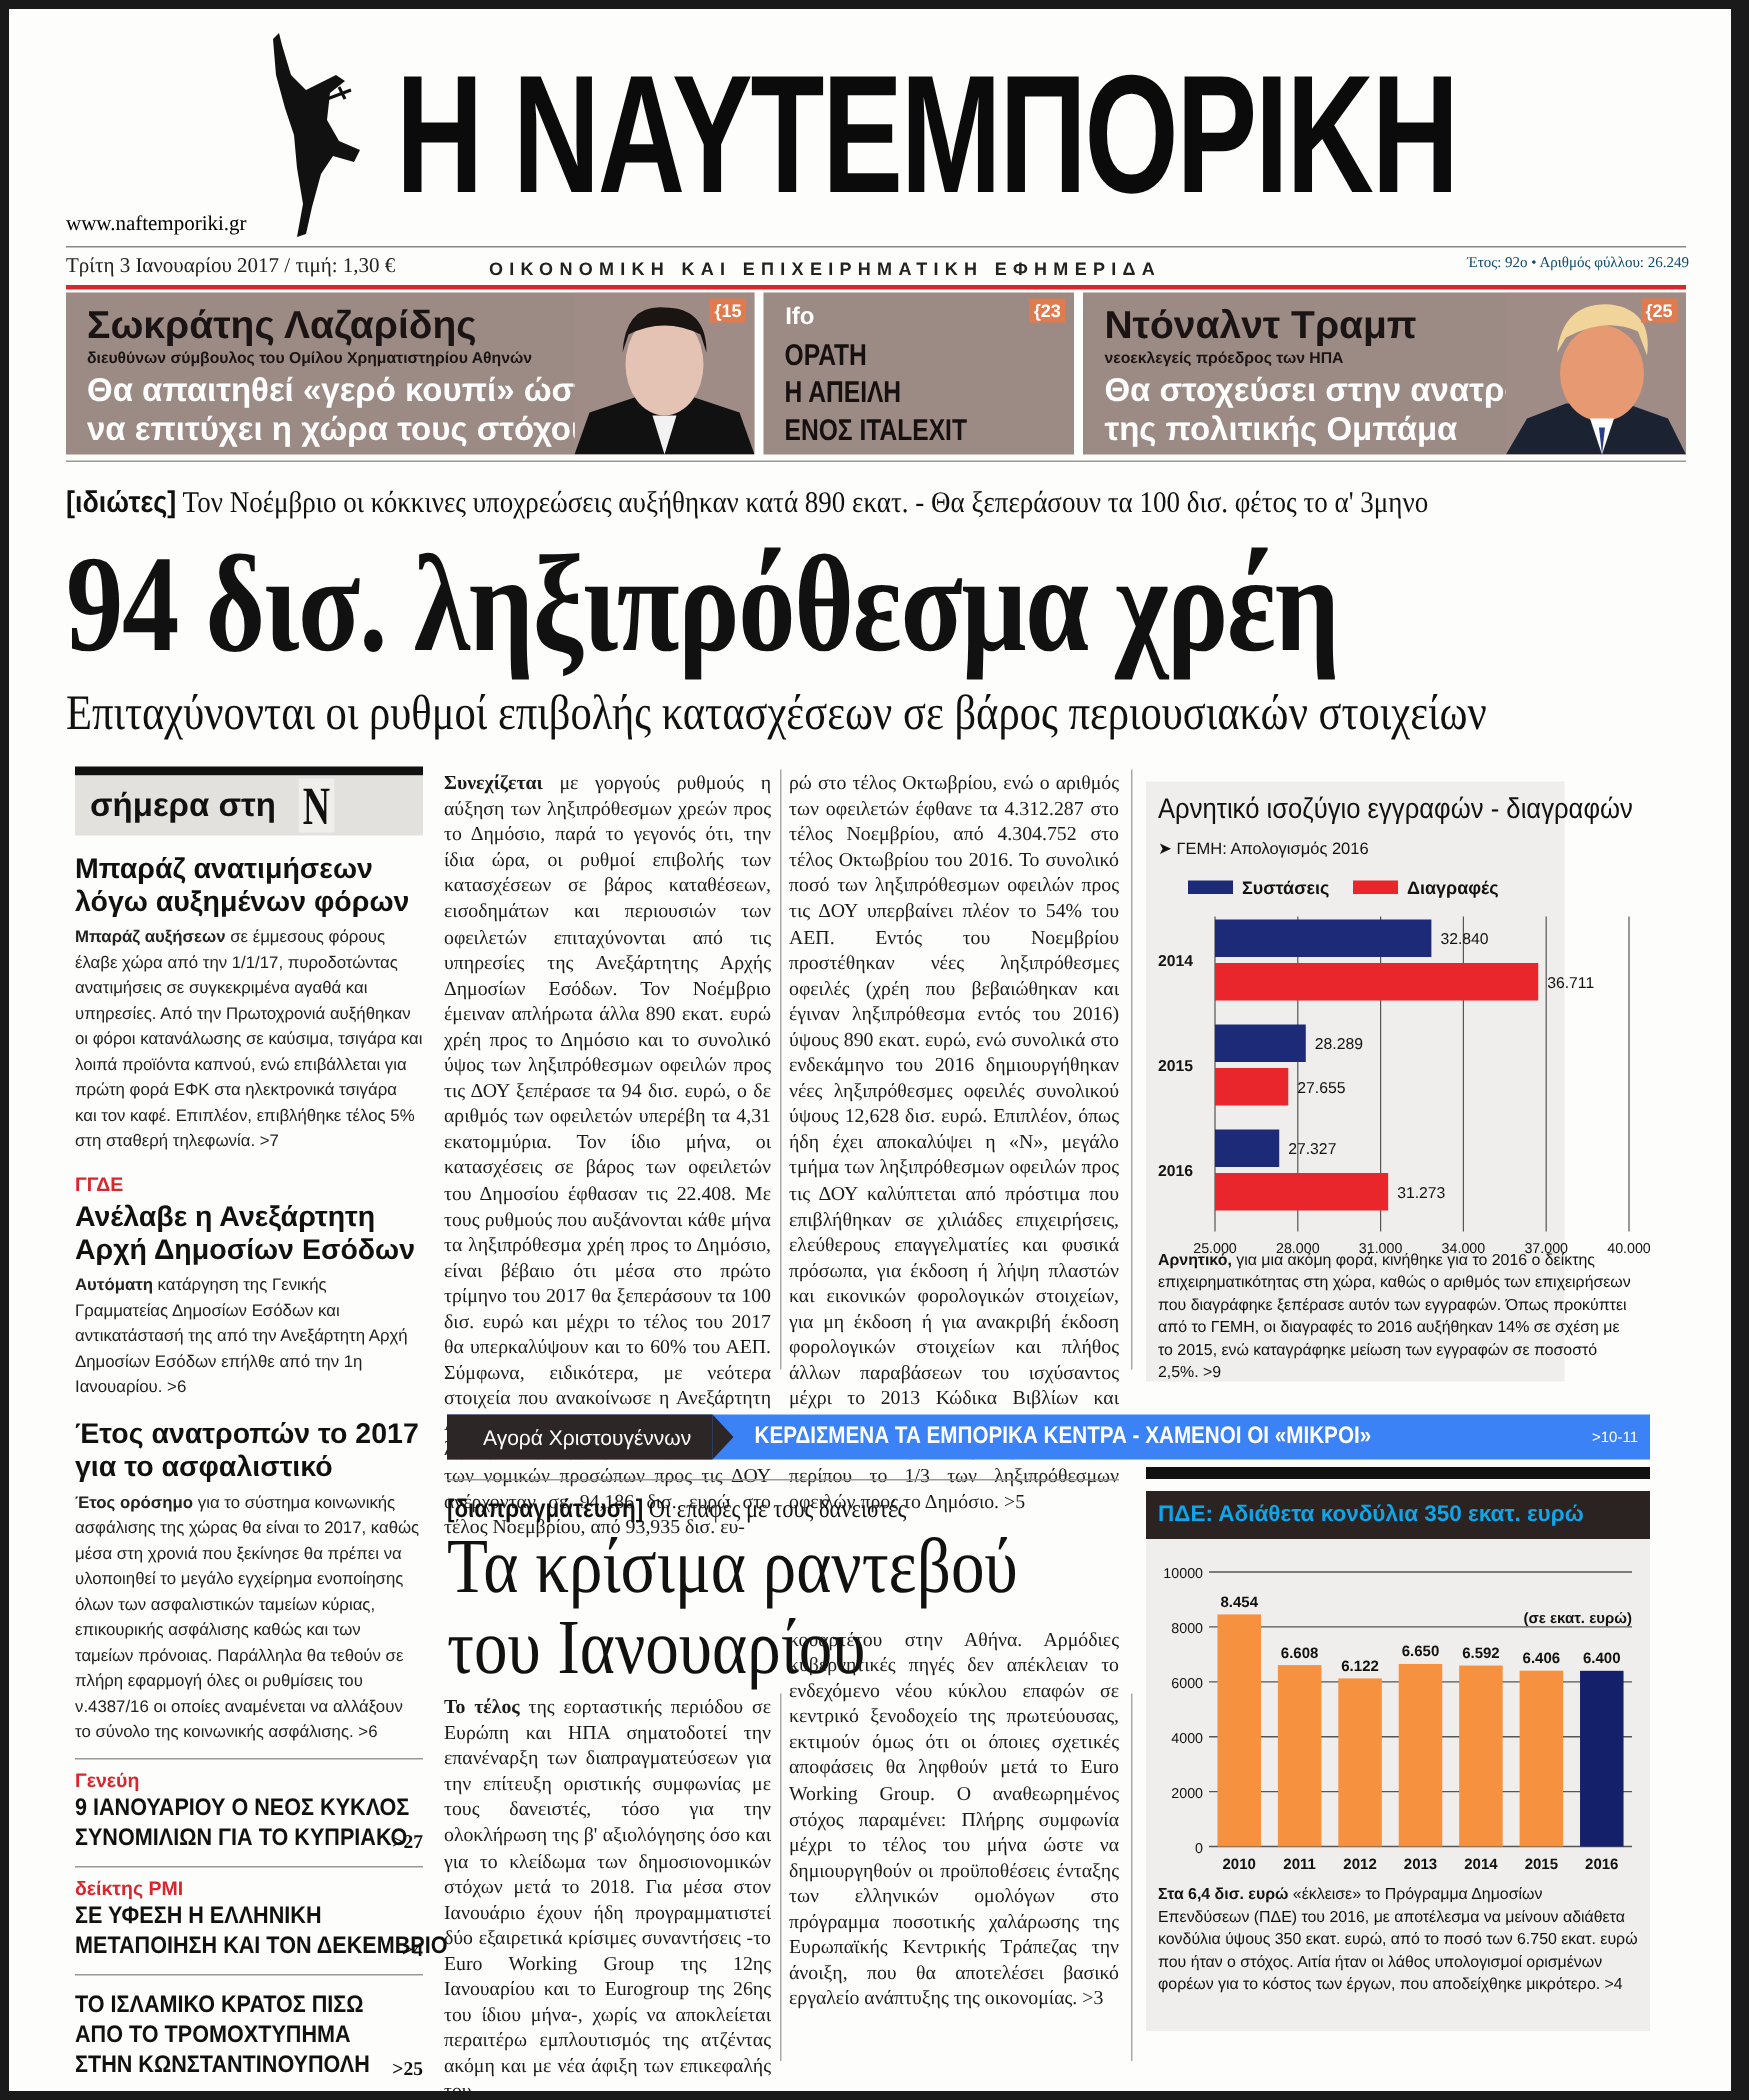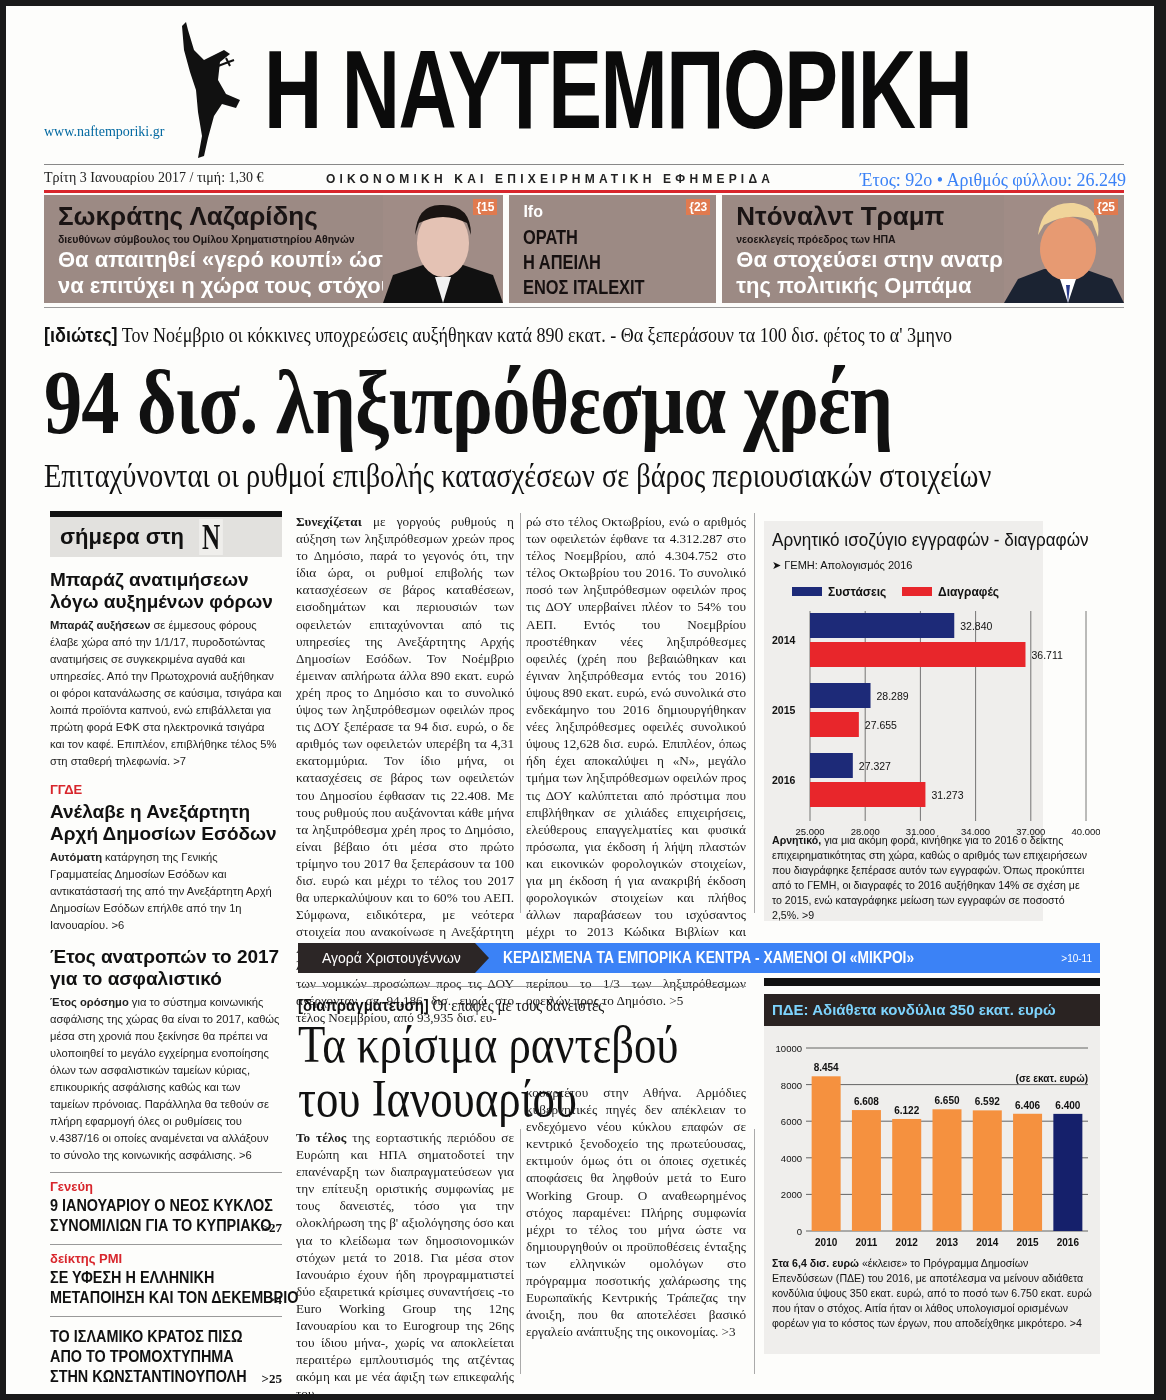--- a/index.html
+++ b/index.html
@@ -4,25 +4,25 @@
 <style>
   * { box-sizing: border-box; margin: 0; padding: 0; }
   html, body { width: 1166px; height: 1400px; background: #1a1a1a; overflow: hidden; }
   body { font-family: "Liberation Serif", serif; color: #111; }
   .page { position: absolute; left: 6px; top: 6px; width: 1148px; height: 1388px; background: #fdfdfb; }
 
   
   .mast-logo { position: absolute; left: 168px; top: 14px; width: 72px; height: 142px; }
   .mast-title { position: absolute; left: 258px; top: 22px; font-family: "Liberation Sans", sans-serif; font-weight: bold;
     font-size: 112px; line-height: 124px; letter-spacing: -2px; transform: scaleX(0.72); transform-origin: left top; color: #0b0b0b; white-space: nowrap; }
-  .mast-url { position: absolute; left: 38px; top: 118px; font-size: 14px; color: #0369a1; }
+  .mast-url { position: absolute; left: 38px; top: 136px; font-size: 14px; color: #000000; }
   .mast-rule { position: absolute; left: 38px; right: 30px; top: 158px; height: 1px; background: #888; }
   .mast-date { position: absolute; left: 38px; top: 164px; font-size: 14px; color: #222; }
   .mast-tag { position: absolute; left: 320px; top: 166px; font-family: "Liberation Sans", sans-serif; font-weight: bold; font-size: 12px; letter-spacing: 4.2px; color: #222; }
-  .mast-issue { position: absolute; right: 28px; top: 164px; font-size: 18px; color: #3b82f6; }
+  .mast-issue { position: absolute; right: 28px; top: 164px; font-size: 10px; color: #0c4a6e; }
   .mast-red { position: absolute; left: 38px; right: 30px; top: 184px; height: 3px; background: #d8262c; }
 
   
   .teasers { position: absolute; left: 38px; top: 189px; width: 1080px; height: 108px; display: flex; gap: 6px; }
   .teaser { position: relative; background: #9c8a84; height: 108px; overflow: hidden; }
   .t1 { width: 462px; } .t2 { width: 208px; } .t3 { width: 404px; }
   .teaser .pg { position: absolute; right: 6px; top: 4px; background: #e07a4f; color: #fff; font-family: "Liberation Sans", sans-serif; font-weight: bold; font-size: 12px; padding: 1px 3px; text-align: right; }
   .teaser .name { position: absolute; left: 14px; top: 6px; font-family: "Liberation Sans", sans-serif; font-weight: bold; font-size: 26px; color: #1a1414; }
   .teaser .role { position: absolute; left: 14px; top: 38px; font-family: "Liberation Sans", sans-serif; font-weight: bold; font-size: 10.5px; color: #1a1414; }
   .teaser .quote { position: absolute; left: 14px; top: 52px; font-family: "Liberation Sans", sans-serif; font-weight: bold; font-size: 22px; line-height: 26px; color: #fff; }
@@ -57,21 +57,21 @@
   .c3 { left: 290px; top: 1123px; width: 218px; }
   .c4 { left: 520px; top: 1057px; width: 220px; margin-top: 21px; }
   .vrule { position: absolute; width: 1px; background: #aaa; }
 
   
   .chart1 { position: absolute; left: 758px; top: 515px; width: 279px; height: 400px; background: #efeeec; font-family: "Liberation Sans", sans-serif; }
   .chart1 .ttl { position: absolute; left: 8px; top: 8px; font-size: 19px; transform: scaleX(0.9); transform-origin: left top; white-space: nowrap; }
   .chart1 .src { position: absolute; left: 8px; top: 38px; font-size: 11px; }
   .chart1 .cap { position: absolute; left: 8px; top: 312px; width: 320px; font-size: 10.6px; line-height: 15px; }
   .chart2 { position: absolute; left: 758px; top: 988px; width: 336px; height: 360px; background: #efeeec; font-family: "Liberation Sans", sans-serif; }
-  .chart2 .hdr { height: 32px; background: #2a2322; color: #7dd3fc; font-weight: bold; font-size: 15px; line-height: 32px; padding-left: 8px; }
+  .chart2 .hdr { height: 32px; background: #2a2322; color: #0ea5e9; font-weight: bold; font-size: 15px; line-height: 32px; padding-left: 8px; }
   .chart2 .cap { position: absolute; left: 8px; top: 262px; width: 320px; font-size: 10.6px; line-height: 15px; }
   .topbar { position: absolute; left: 758px; top: 972px; width: 336px; height: 8px; background: #111; }
 
   
   .strap { position: absolute; left: 292px; top: 937px; width: 802px; height: 30px; background: #3b82f6; display: flex; align-items: center; font-family: "Liberation Sans", sans-serif; }
   .strap .a { background: #2c2626; color: #fff; height: 30px; line-height: 30px; padding: 0 14px 0 24px; font-size: 14px; position: relative; }
   .strap .a::after { content: ""; position: absolute; right: -14px; top: 0; border-left: 14px solid #2c2626; border-top: 15px solid transparent; border-bottom: 15px solid transparent; }
   .strap .b { color: #fff; font-weight: bold; font-size: 16px; margin-left: 28px; transform: scaleX(0.86); transform-origin: left center; white-space: nowrap; }
   .strap .p { color: #fff; font-size: 10px; position: absolute; right: 8px; }
 

